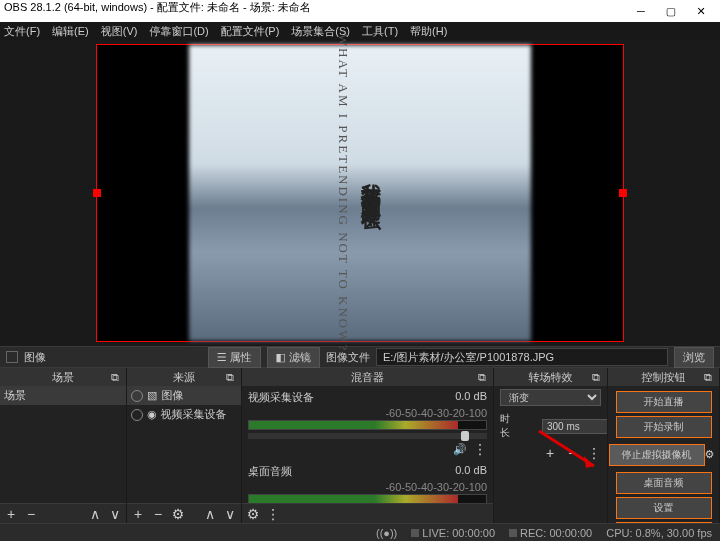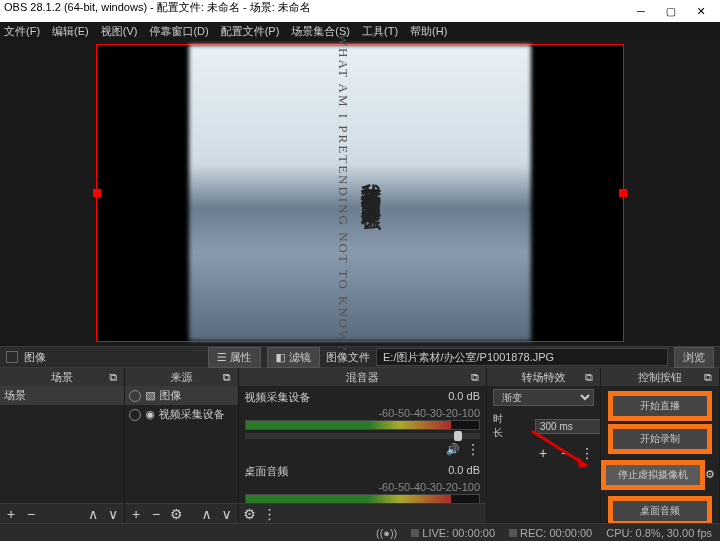--- a/index.html
+++ b/index.html
@@ -43,21 +43,21 @@
 .mixer-top{display:flex;justify-content:space-between;font-size:10px;color:#ccc;margin-bottom:2px}
 .mixer-scale{font-size:7px;color:#888;display:flex;justify-content:flex-end;margin-bottom:1px}
 .mixer-bar{height:10px;background:#111;position:relative;border:1px solid #444}
 .mixer-fill{position:absolute;left:0;top:0;bottom:0;width:88%;background:linear-gradient(90deg,#2a7a2a 0%,#2a7a2a 60%,#aaaa2a 75%,#aa2a2a 100%)}
 .mixer-slider{height:6px;background:#333;margin-top:3px;position:relative}
 .mixer-knob{position:absolute;right:18px;top:-2px;width:8px;height:10px;background:#ccc;border-radius:2px}
 .mixer-ctrl{display:flex;justify-content:flex-end;gap:6px;margin-top:3px;align-items:center}
 .trans-row{display:flex;align-items:center;padding:3px 6px;gap:4px}
 .trans-sel{flex:1;background:#3a3a3a;border:1px solid #555;color:#ccc;padding:1px 4px;font-size:10px}
 .trans-lbl{font-size:10px;color:#ccc;width:26px}
-.ctrl-btn{display:block;width:104px;margin:3px auto;background:#444;border:5px solid #f97316;color:#ccc;padding:3px 0;text-align:center;cursor:pointer;font-size:10px}
+.ctrl-btn{display:block;width:96px;margin:3px auto;background:#444;border:1px solid #f97316;color:#ccc;padding:3px 0;text-align:center;cursor:pointer;font-size:10px}
 .ctrl-btn.hl{background:#5a5a5a}
 .ctrl-row{display:flex;align-items:center;justify-content:center;gap:0}
 .gear{width:14px;height:14px;cursor:pointer;color:#ccc}
 .statusbar{height:18px;background:#2b2b2b;display:flex;align-items:center;justify-content:flex-end;padding:0 8px;gap:14px;font-size:10px;color:#aaa;border-top:1px solid #3a3a3a}
 .st-sq{width:8px;height:8px;background:#555;display:inline-block;margin-right:3px}
 .arrow{position:absolute;pointer-events:none}
 </style>
 </head>
 <body>
 

